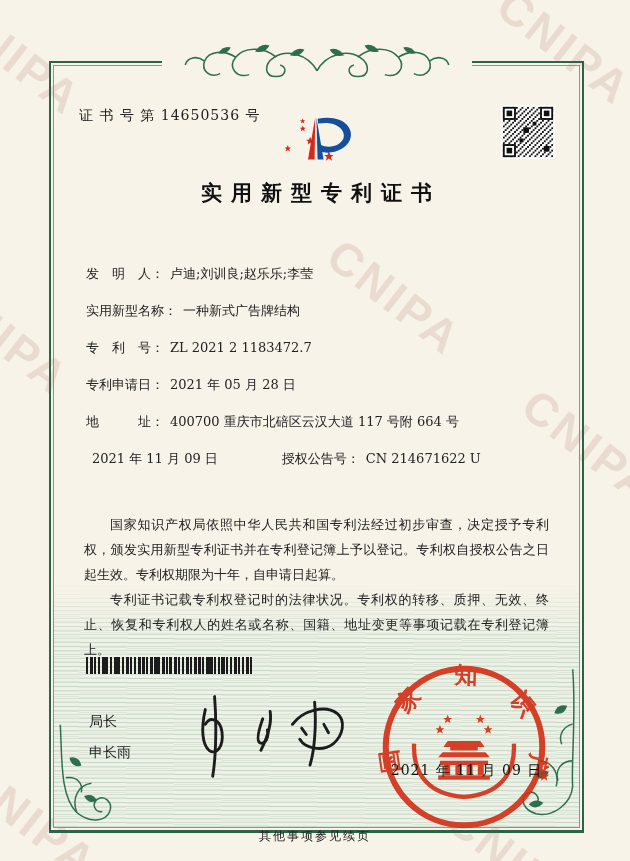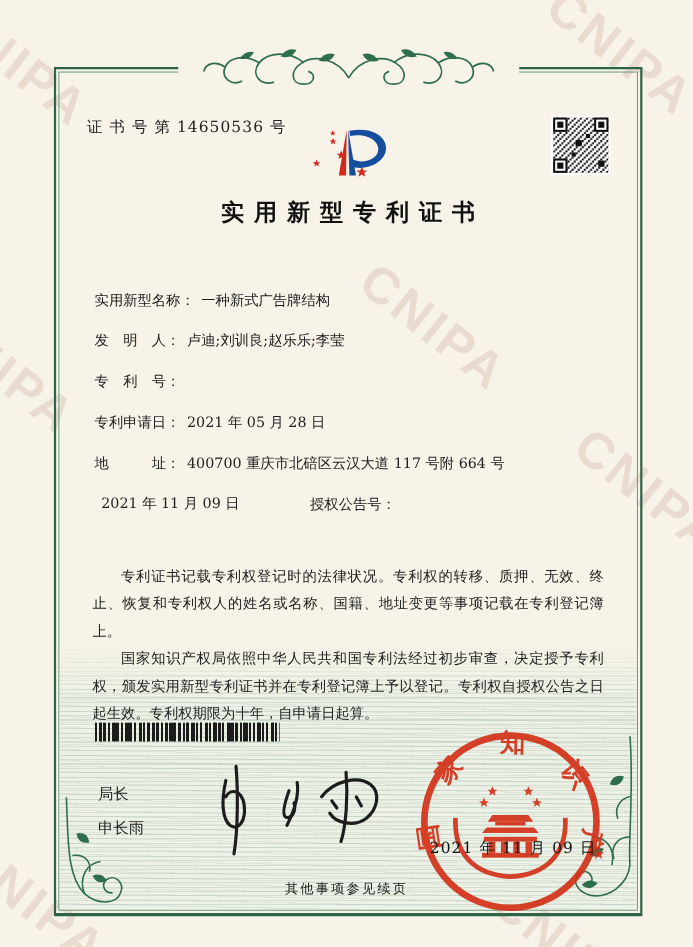--- a/index.html
+++ b/index.html
@@ -69,21 +69,21 @@
   .sig-name{position:absolute;left:38px;top:681px;font-size:14px;font-family:"DejaVu Sans","Liberation Sans",sans-serif;text-align:center;}
   .sig-hand{position:absolute;left:136px;top:628px;width:170px;height:88px;}
   
   .seal{position:absolute;left:327px;top:598px;width:172px;height:172px;opacity:0.92;}
   .seal-date{
     position:absolute;left:318px;top:699px;width:195px;text-align:center;
     font-size:14px;color:#111;letter-spacing:1px;z-index:3;white-space:nowrap;
   }
   
   .pagenum{position:absolute;left:0;right:0;top:738px;text-align:center;font-size:12px;letter-spacing:1px;}
-  .note{position:absolute;left:0;right:0;top:800px;text-align:center;font-size:12px;letter-spacing:2px;z-index:2;}
+  .note{position:absolute;left:0;right:0;top:828px;text-align:center;font-size:12px;letter-spacing:2px;z-index:2;}
 </style>
 </head>
 <body>
 
 <span class="wm" style="left:-30px;top:-12px">CNIPA</span>
 <span class="wm" style="left:520px;top:-22px">CNIPA</span>
 <span class="wm" style="left:-42px;top:268px">CNIPA</span>
 <span class="wm" style="left:350px;top:228px">CNIPA</span>
 <span class="wm" style="left:545px;top:378px">CNIPA</span>
 <span class="wm" style="left:-14px;top:752px">CNIPA</span>
@@ -178,47 +178,49 @@
         <rect x="10" y="18" width="2" height="2" fill="#111"></rect>
           <rect x="23" y="22" width="3" height="3" fill="#111"></rect>
       </g>
     </svg>
   </div>
 
   <div class="title">实用新型专利证书</div>
 
   <div class="fields">
     <div class="frow">
+      <span class="flabel">发　明　人：</span>
+      <span class="fvalue">卢迪;刘训良;赵乐乐;李莹</span>
+    </div>
+    <div class="frow">
       <span class="flabel">实用新型名称：</span>
       <span class="fvalue">一种新式广告牌结构</span>
     </div>
     <div class="frow">
-      <span class="flabel">发　明　人：</span>
-      <span class="fvalue">卢迪;刘训良;赵乐乐;李莹</span>
-    </div>
-    <div class="frow">
       <span class="flabel">专　利　号：</span>
+      <span class="fvalue">ZL 2021 2 1183472.7</span>
     </div>
     <div class="frow">
       <span class="flabel">专利申请日：</span>
       <span class="fvalue">2021 年 05 月 28 日</span>
     </div>
     <div class="frow">
       <span class="flabel">地　　　址：</span>
       <span class="fvalue">400700 重庆市北碚区云汉大道 117 号附 664 号</span>
     </div>
     <div class="frow grant">
       <span class="fvalue">2021 年 11 月 09 日</span>
       <span class="flabel g2">授权公告号：</span>
+      <span class="fvalue">CN 214671622 U</span>
     </div>
   </div>
 
   <div class="paras">
+    <p>国家知识产权局依照中华人民共和国专利法经过初步审查，决定授予专利权，颁发实用新型专利证书并在专利登记簿上予以登记。专利权自授权公告之日起生效。专利权期限为十年，自申请日起算。</p>
     <p>专利证书记载专利权登记时的法律状况。专利权的转移、质押、无效、终止、恢复和专利权人的姓名或名称、国籍、地址变更等事项记载在专利登记簿上。</p>
-    <p>国家知识产权局依照中华人民共和国专利法经过初步审查，决定授予专利权，颁发实用新型专利证书并在专利登记簿上予以登记。专利权自授权公告之日起生效。专利权期限为十年，自申请日起算。</p>
   </div>
 
   <div class="barcode"></div>
 
   <div class="sig-title">局长</div>
   <div class="sig-name">申长雨</div>
   <div class="sig-hand">
     <svg width="170" height="88" viewBox="0 0 180 95">
       <g fill="none" stroke="#1c1c1c" stroke-width="3.1" stroke-linecap="round">
         <path d="M18,20 C13,42 15,58 22,64 C30,70 38,60 36,44 C34,30 23,27 18,36"></path>

